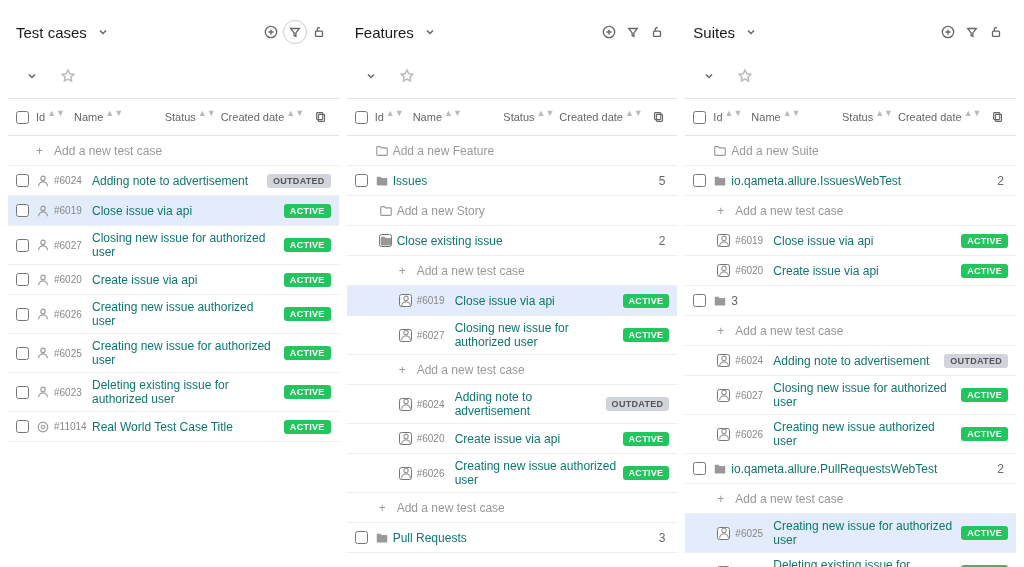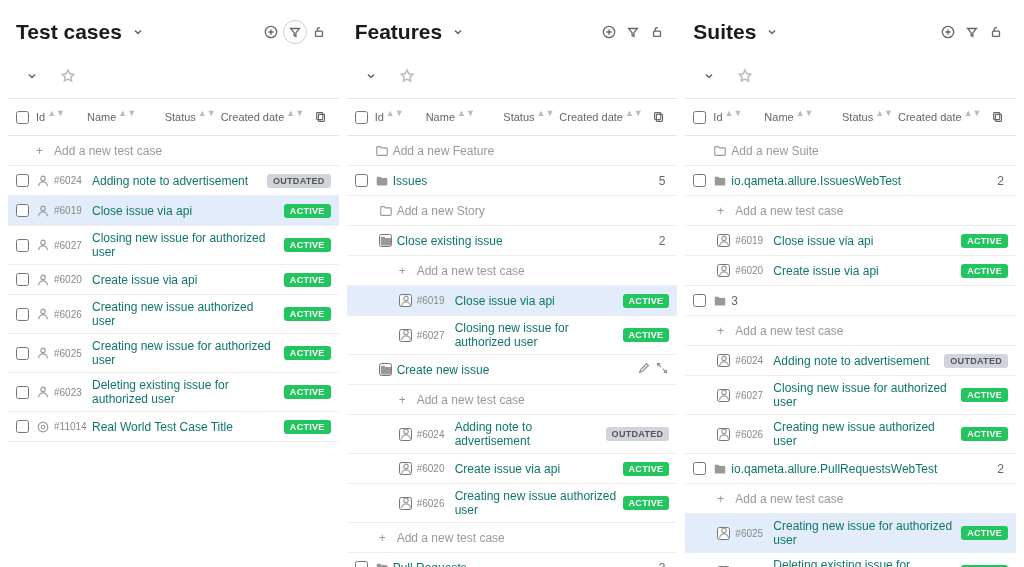--- a/index.html
+++ b/index.html
@@ -1,27 +1,27 @@
 <!DOCTYPE html>
 <html><head>
 <meta charset="utf-8">
 <style>
 * { box-sizing: border-box; margin: 0; padding: 0; }
 body { font-family: -apple-system, BlinkMacSystemFont, 'Segoe UI', sans-serif; font-size: 12px; color: #333; background: #fff; display: flex; gap: 8px; padding: 8px; }
 .panel { flex: 1; min-width: 0; border-radius: 6px; }
 .panel-header { display: flex; align-items: center; padding: 12px 8px 12px 8px; }
-.panel-title { font-size: 21px; font-weight: 700; color: #1a1a1a; margin-right: 4px; }
+.panel-title { font-size: 15px; font-weight: 400; color: #1a1a1a; margin-right: 4px; }
 .panel-header .spacer { flex: 1; }
 .icon-btn { width: 24px; height: 24px; display: inline-flex; align-items: center; justify-content: center; cursor: pointer; color: #666; border-radius: 4px; }
 .icon-btn.ringed { border: 1px solid #ccc; border-radius: 50%; }
 .toolbar { display: flex; align-items: center; padding: 8px 8px 10px 12px; gap: 12px; border-bottom: 1px solid #e5e5e5; }
 .columns { display: flex; align-items: center; padding: 6px 8px; border-bottom: 1px solid #e5e5e5; background: #fff; font-size: 11px; color: #666; }
 .col-check { width: 20px; display: flex; align-items: center; }
 .col-id { width: 38px; }
-.col-name { flex: 1; margin-left: 13px; }
+.col-name { flex: 1; }
 .col-status { width: 56px; }
 .col-created { width: 90px; }
 .col-copy { width: 20px; }
 .col-label { display: inline-flex; gap: 2px; cursor: pointer; }
 .sort { color: #bbb; font-size: 9px; display: inline-flex; flex-direction: column; line-height: 4px; }
 .rows { }
 .row { display: flex; align-items: center; padding: 5px 8px; border-bottom: 1px solid #eee; font-size: 12px; min-height: 30px; }
 .row.highlighted { background: #e3ecfb; }
 .row .chk { width: 20px; display: flex; align-items: center; }
 .row .icon { width: 18px; display: flex; align-items: center; color: #999; }
@@ -370,39 +370,20 @@
     <span class="icon">
           <svg viewBox="0 0 16 16" fill="none" stroke="currentColor" stroke-width="1.3">
             <circle cx="8" cy="5" r="2.5"></circle>
             <path d="M3 14c0-2.8 2.2-5 5-5s5 2.2 5 5"></path>
           </svg>
         </span>
     <span class="id">#6027</span>
     <span class="name">Closing new issue for authorized user</span>
     <span class="badge active">ACTIVE</span>
   </div>
-      <div class="row group">
-    <span class="chk indent-1">
-          <input type="checkbox" style="">
-        </span>
-    <span class="icon folder-icon">
-          <svg viewBox="0 0 16 16" fill="currentColor">
-            <path d="M2 4a1 1 0 011-1h3l1.5 1.5H13a1 1 0 011 1V12a1 1 0 01-1 1H3a1 1 0 01-1-1V4z"></path>
-          </svg>
-        </span>
-    <span class="name">Create new issue</span>
-        <span class="actions">
-          <span><svg viewBox="0 0 16 16" fill="none" stroke="currentColor" stroke-width="1.3">
-              <path d="M11 3l2 2-7 7-3 1 1-3z"></path>
-            </svg></span>
-          <span><svg viewBox="0 0 16 16" fill="none" stroke="currentColor" stroke-width="1.3">
-              <path d="M6 3H3v3M10 13h3v-3M3 3l4 4M13 13l-4-4"></path>
-            </svg></span>
-        </span>
-  </div>
       <div class="row add">
     <span class="chk indent-2"></span>
     <span class="icon">+</span>
     <span class="name muted">Add a new test case</span>
   </div>
       <div class="row">
     <span class="chk indent-2">
           <input type="checkbox" style="">
         </span>
     <span class="icon">

